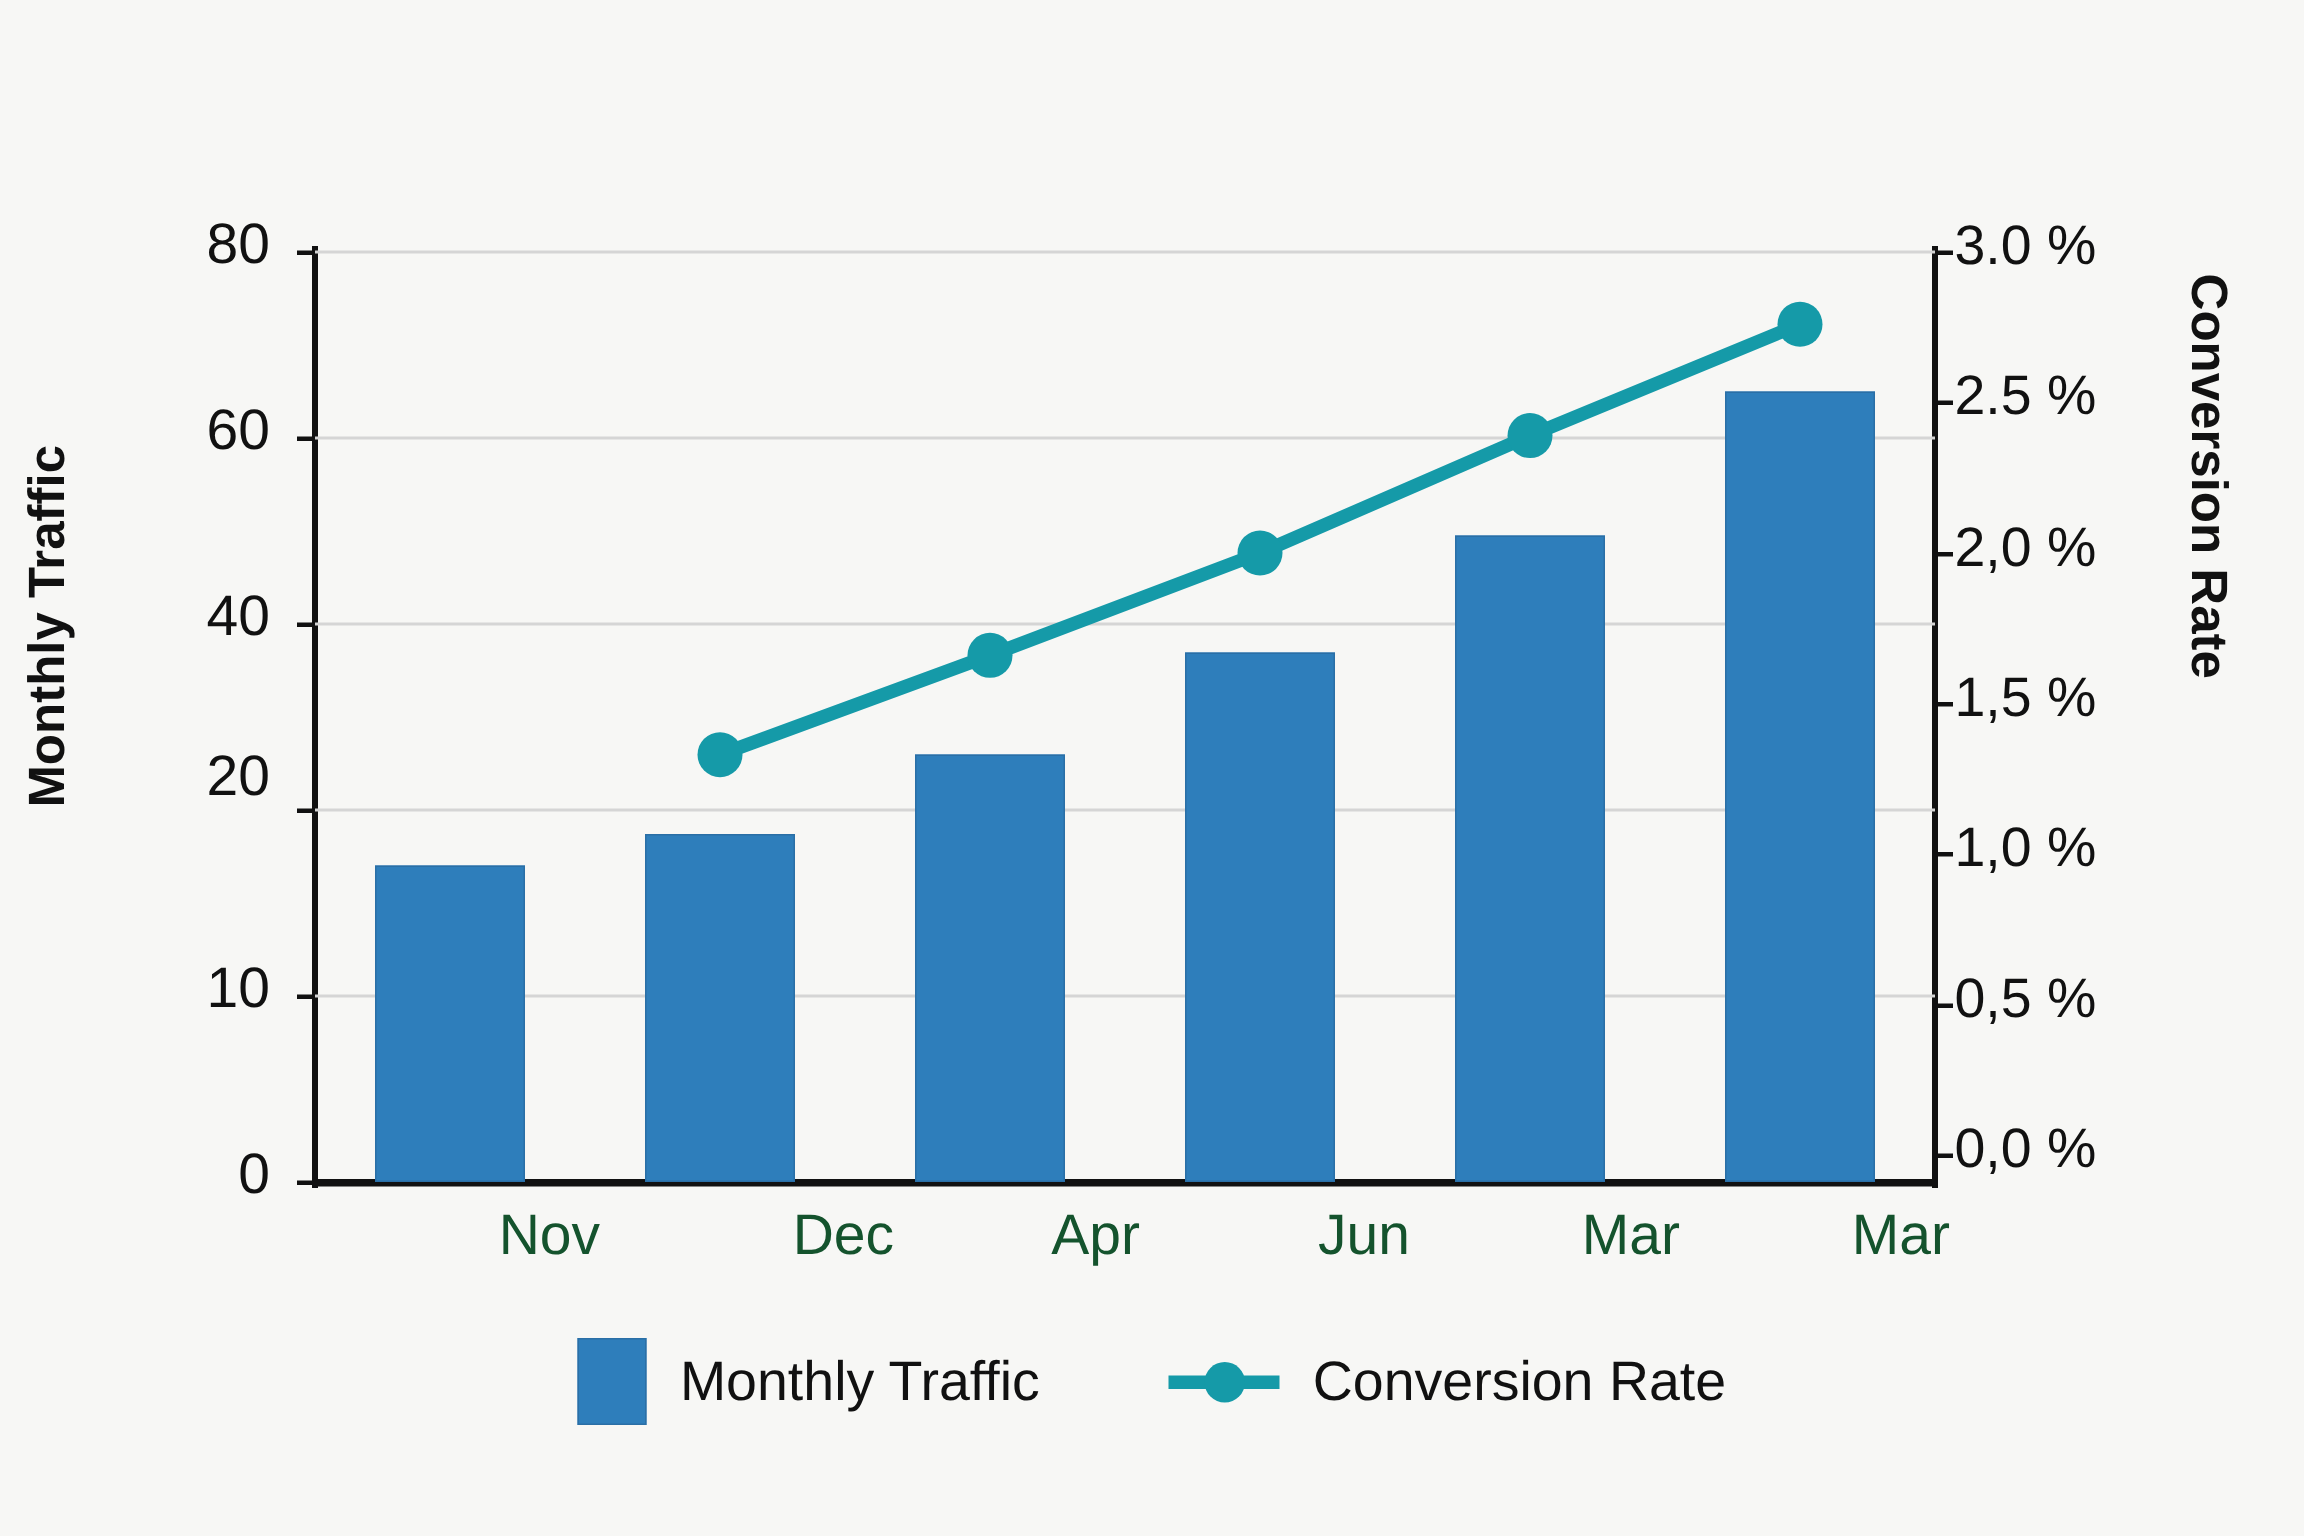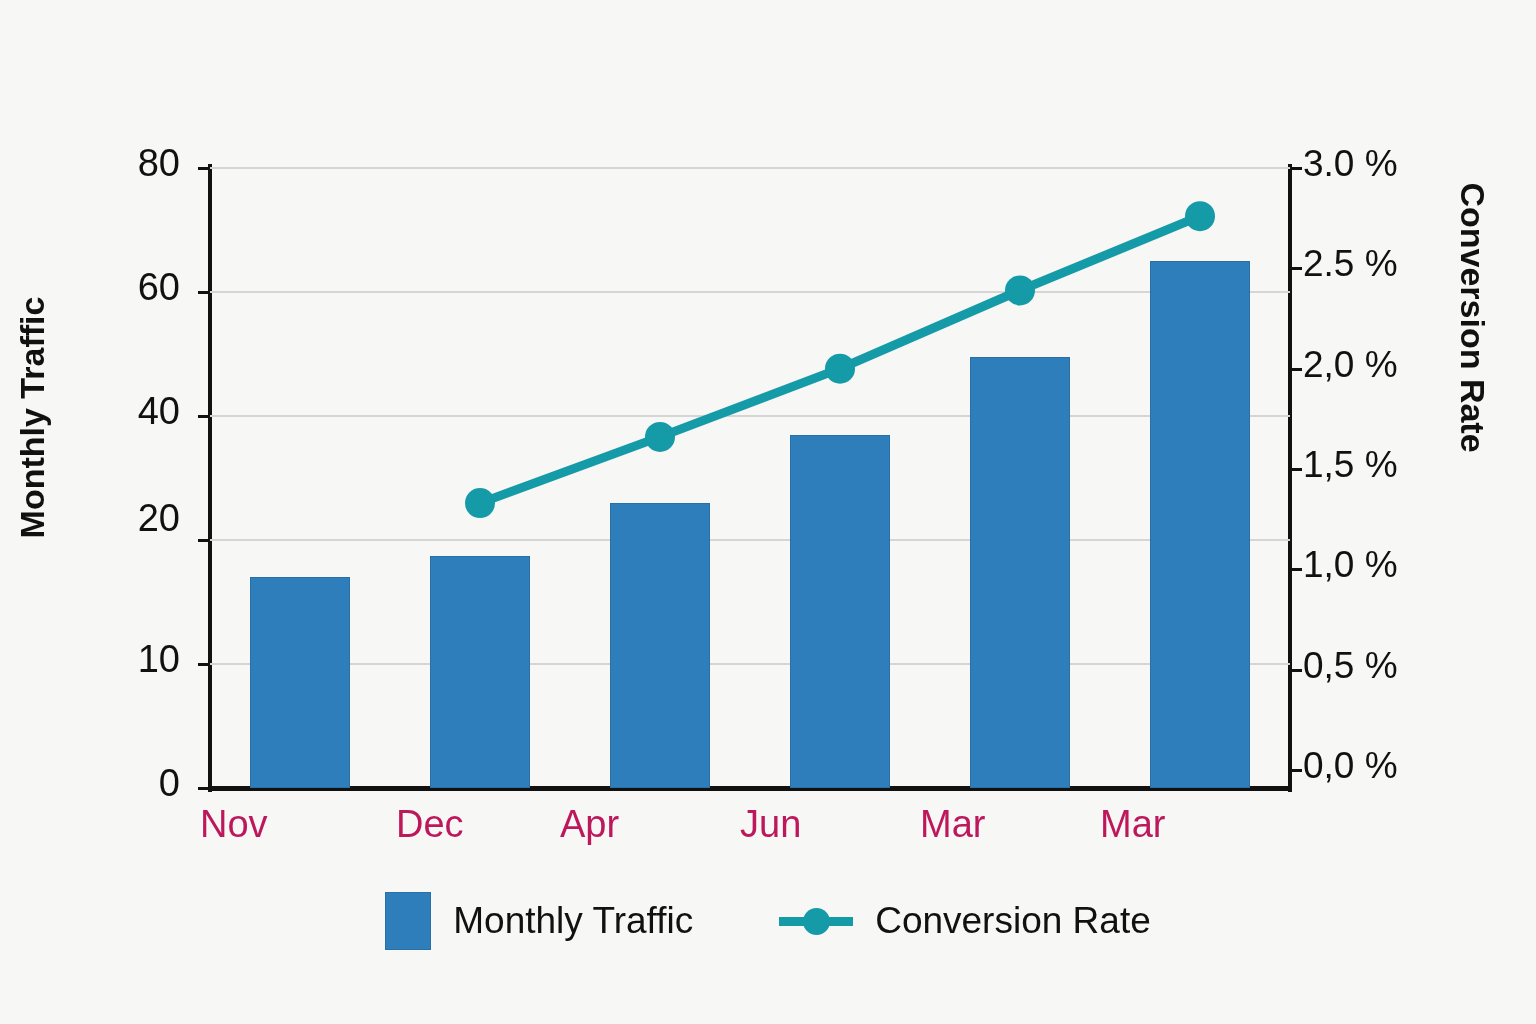--- a/index.html
+++ b/index.html
@@ -108,22 +108,22 @@
     left: 1303px;
     text-align: center;
     font-size: 37px;
     color: #111111;
     white-space: nowrap;
   }
   .xlabel {
     position: absolute;
     top: 803px;
     font-size: 38px;
-    color: #be185d;
-    text-align: left;
+    color: #14532d;
+    text-align: right;
     white-space: nowrap;
   }
   
   .axis-title-left {
     position: absolute;
     left: -178px;
     top: 398px;
     width: 420px;
     text-align: center;
     font-size: 34px;

